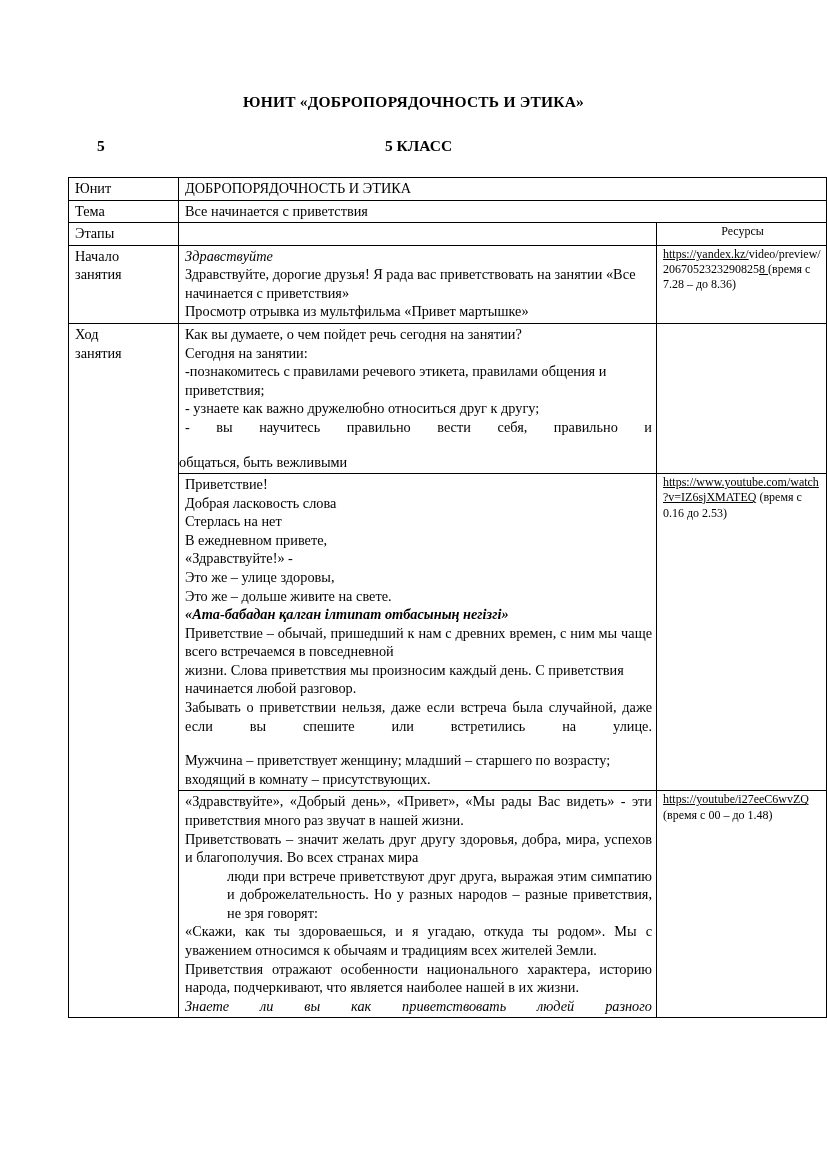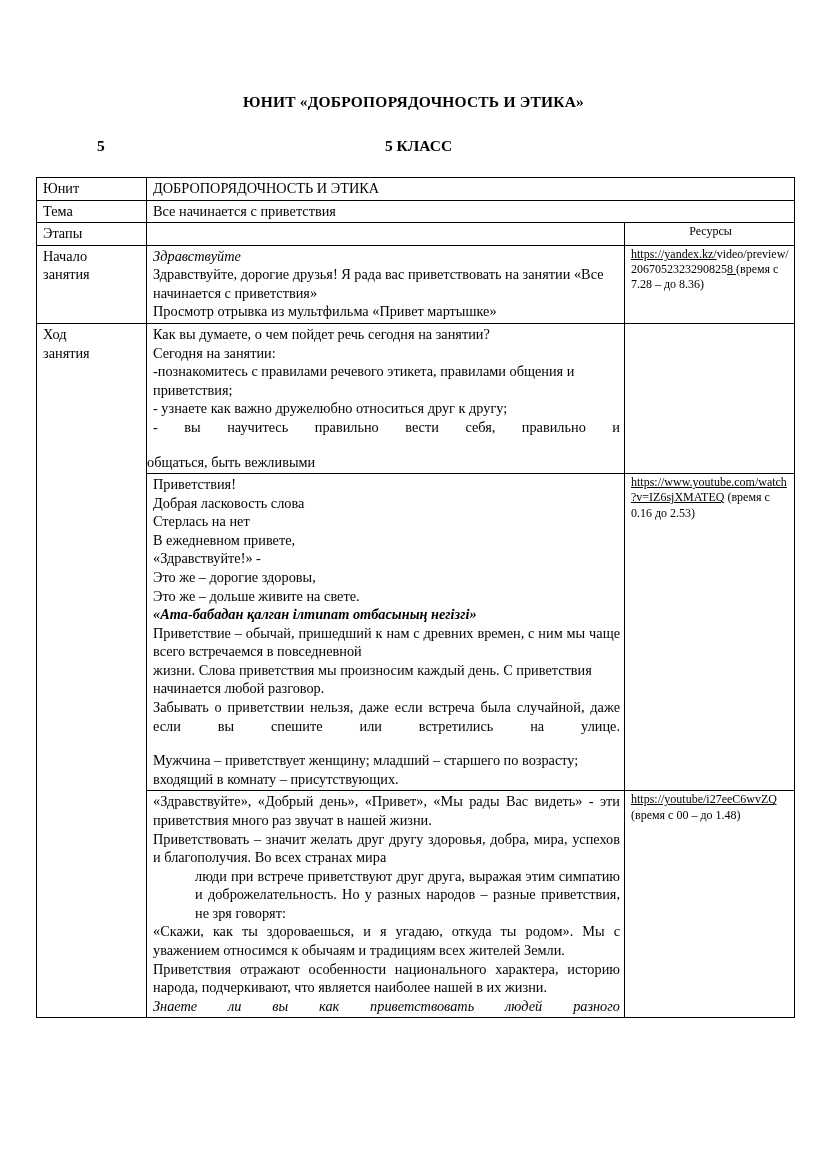--- a/index.html
+++ b/index.html
@@ -56,21 +56,21 @@
     top: 0;
     width: 827px;
     text-align: center;
     padding-left: 10px;
     box-sizing: border-box;
   }
 
   
   .lesson-table {
     position: absolute;
-    left: 36px;
+    left: 68px;
     top: 177px;
     width: 758px;
     border-collapse: collapse;
     table-layout: fixed;
     font-size: 14.3px;
     line-height: 1.30;
   }
   .lesson-table td {
     border: 1px solid #000000;
     vertical-align: top;
@@ -166,26 +166,26 @@
           <p class="just" style="text-align-last:justify;">-  вы  научитесь    правильно вести  себя,  правильно  и</p>
           <div class="spacer"></div>
           <p class="indent-neg">общаться, быть вежливыми</p>
         </td>
         <td class="cell-res"></td>
       </tr>
 
       <tr>
         <td class="nb no-bottom"></td>
         <td>
-          <p>Приветствия!</p>
+          <p>Приветствие!</p>
           <p>Добрая ласковость слова</p>
           <p>Стерлась на нет</p>
           <p>В ежедневном привете,</p>
           <p>«Здравствуйте!» -</p>
-          <p>Это же – дорогие здоровы,</p>
+          <p>Это же – улице здоровы,</p>
           <p>Это же – дольше живите на свете.</p>
           <p class="bi">«Ата-бабадан қалган ілтипат отбасының  негізгі»</p>
           <p class="just">Приветствие – обычай, пришедший к нам с древних времен, с ним мы чаще всего встречаемся в повседневной</p>
           <p>жизни. Слова приветствия мы произносим каждый день. С приветствия начинается любой разговор.</p>
           <p class="just" style="text-align-last:justify;">Забывать о приветствии нельзя, даже если встреча была случайной, даже если вы спешите или встретились на улице.</p>
           <div class="spacer"></div>
           <p>Мужчина – приветствует женщину; младший – старшего по возрасту; входящий  в комнату – присутствующих.</p>
         </td>
         <td class="cell-res">
           <span class="u">https://www.youtube.com/watch?v=IZ6sjXMATEQ</span>

